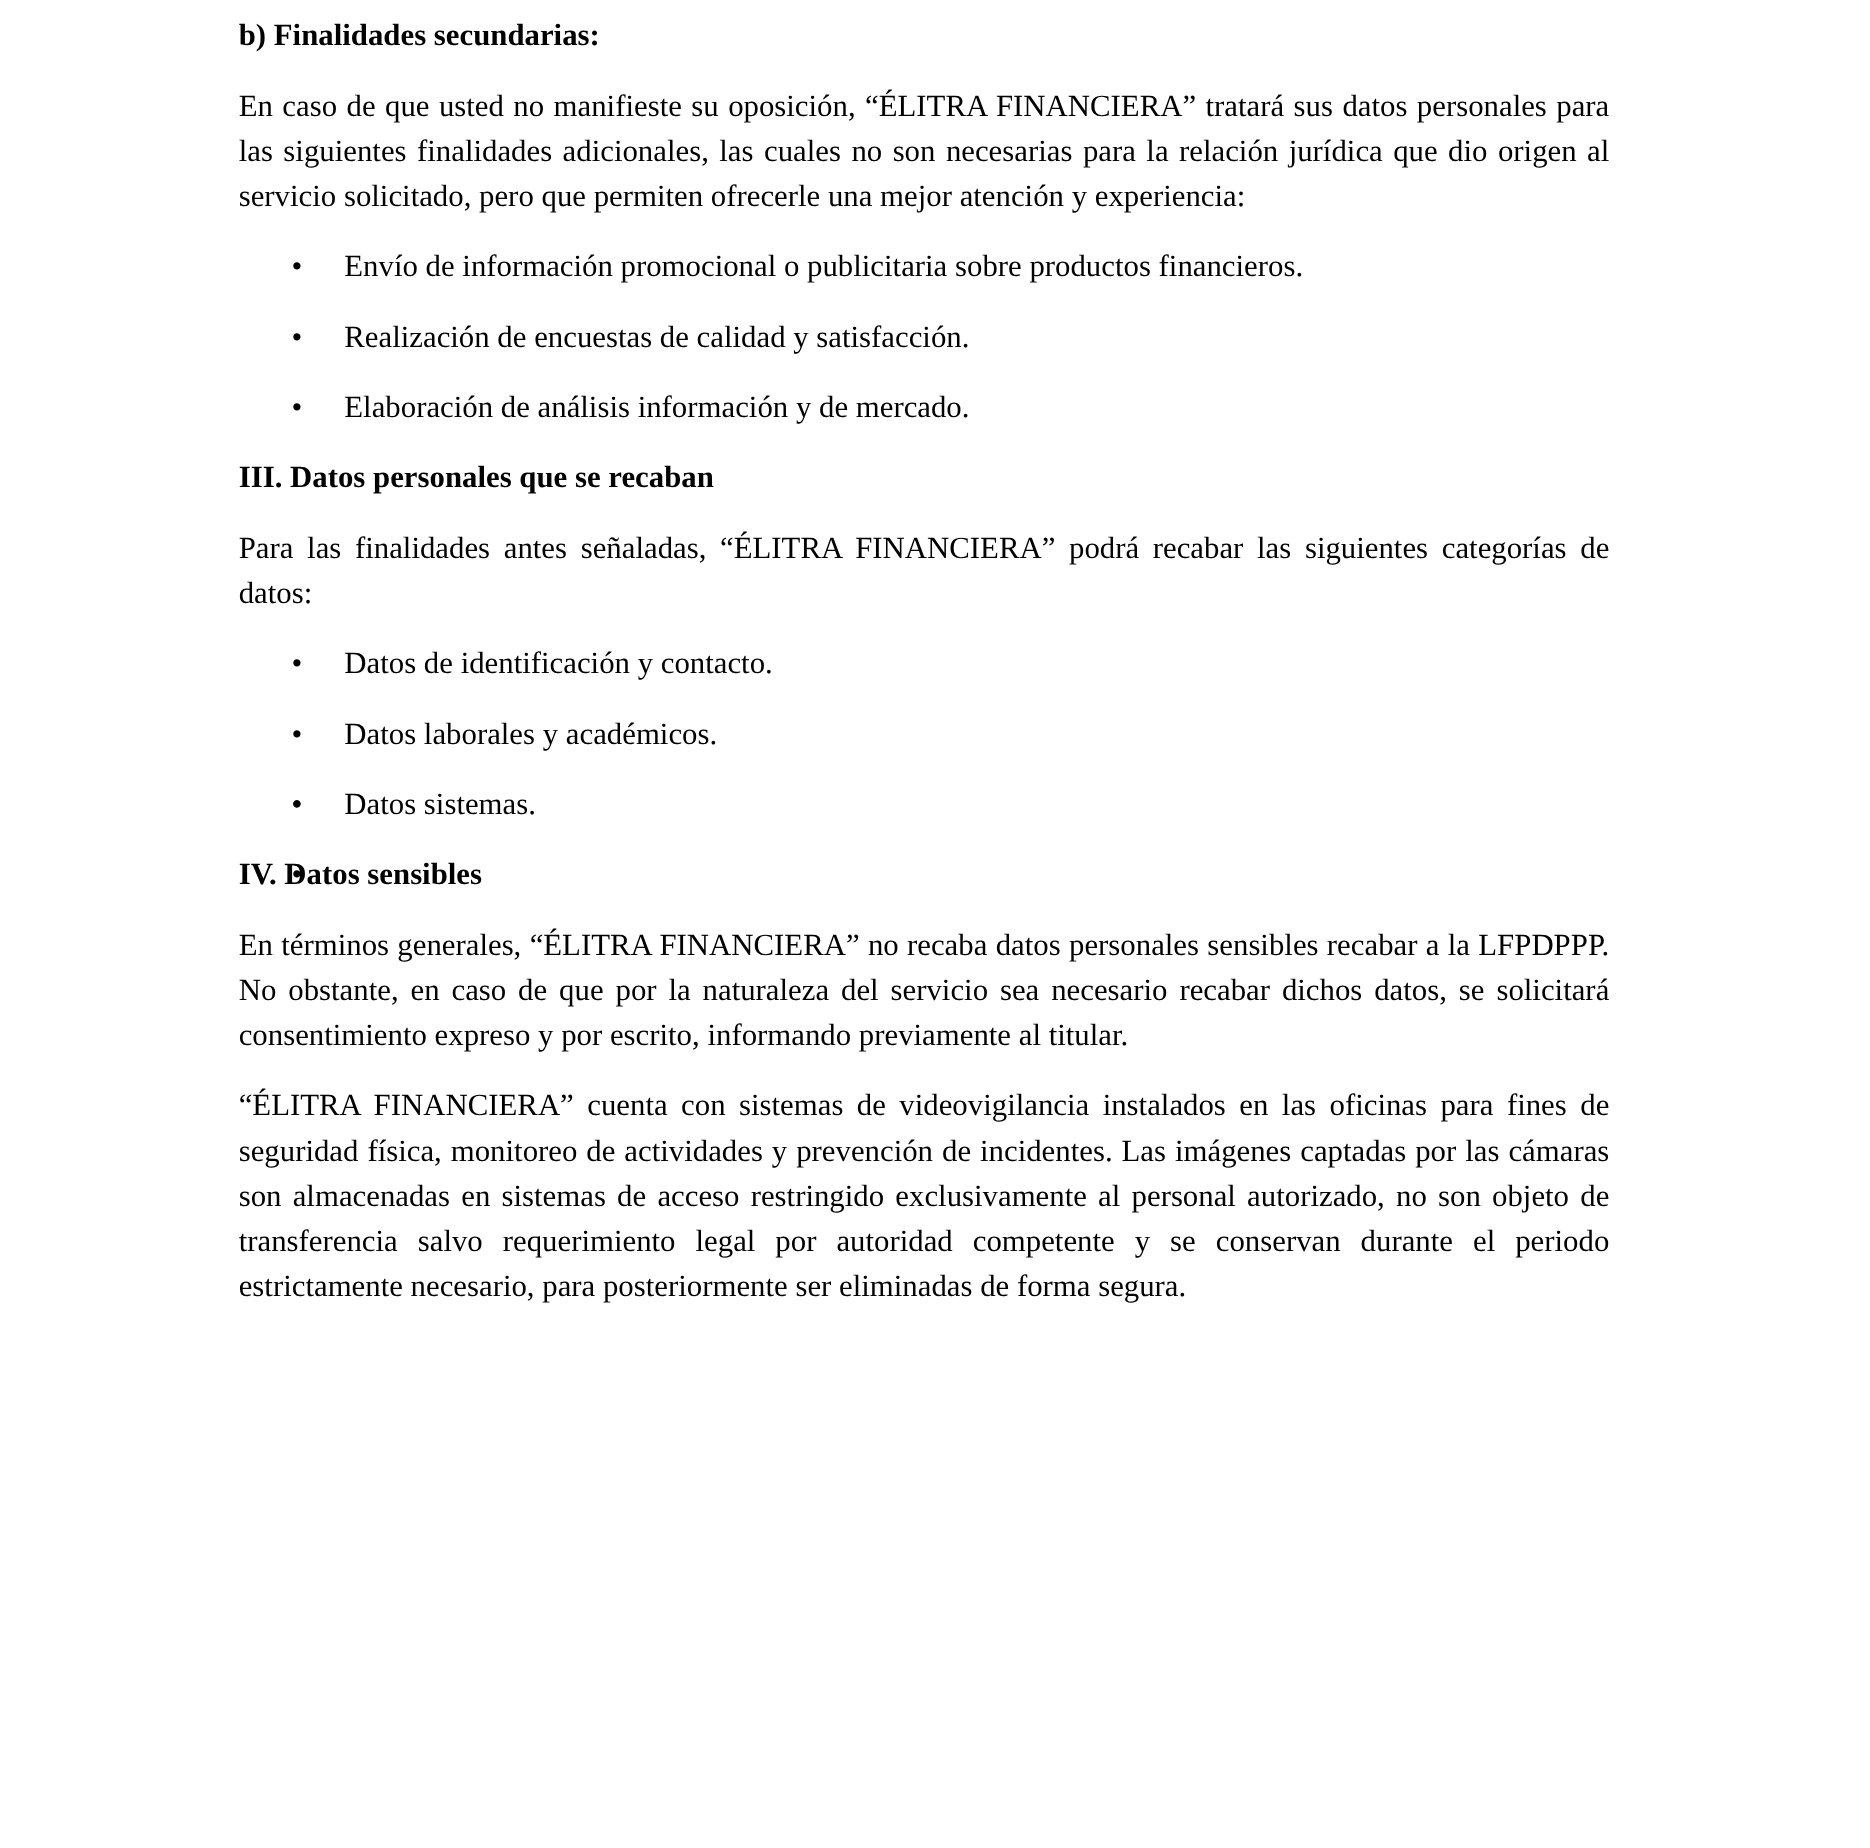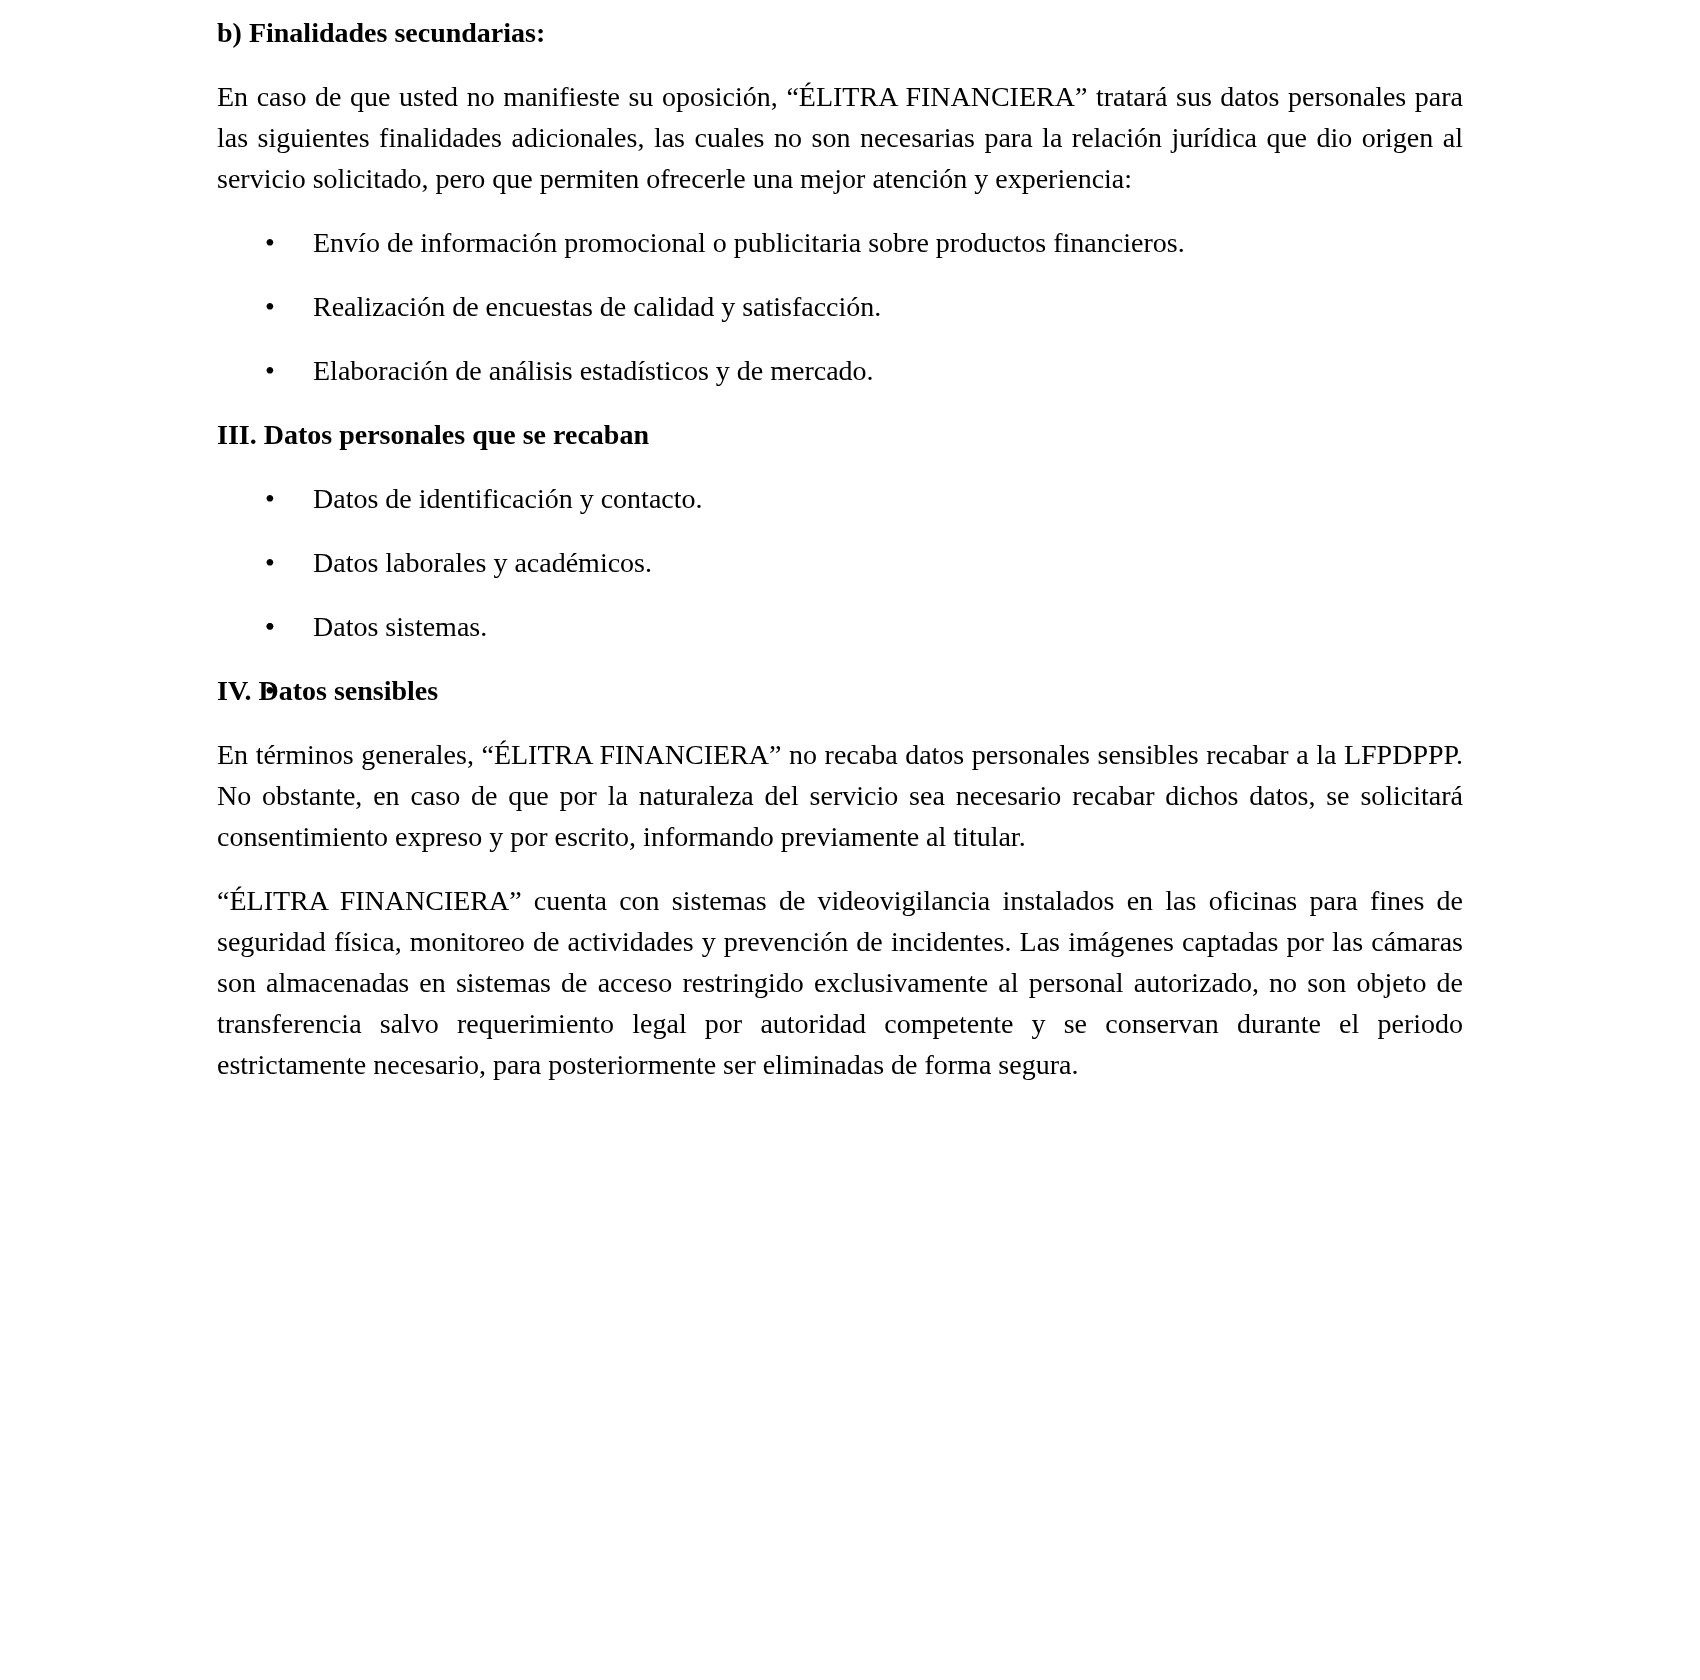--- a/index.html
+++ b/index.html
@@ -63,27 +63,28 @@
     <li>
       <span class="bullet">•</span>
       <span>Envío de información promocional o publicitaria sobre productos financieros.</span>
     </li>
     <li>
       <span class="bullet">•</span>
       <span>Realización de encuestas de calidad y satisfacción.</span>
     </li>
     <li>
       <span class="bullet">•</span>
-      <span>Elaboración de análisis estadísticos y de mercado.</span>
+      <span>Elaboración de análisis información y de mercado.</span>
     </li>
   </ul>
 
 
   <h3 class="heading">III. Datos personales que se recaban</h3>
 
+  <p class="para">Para las finalidades antes señaladas, “ÉLITRA FINANCIERA” podrá recabar las siguientes categorías de datos:</p>
 
   <ul class="doc-list">
     <li>
       <span class="bullet">•</span>
       <span>Datos de identificación y contacto.</span>
     </li>
     <li>
       <span class="bullet">•</span>
       <span>Datos laborales y académicos.</span>
     </li>

